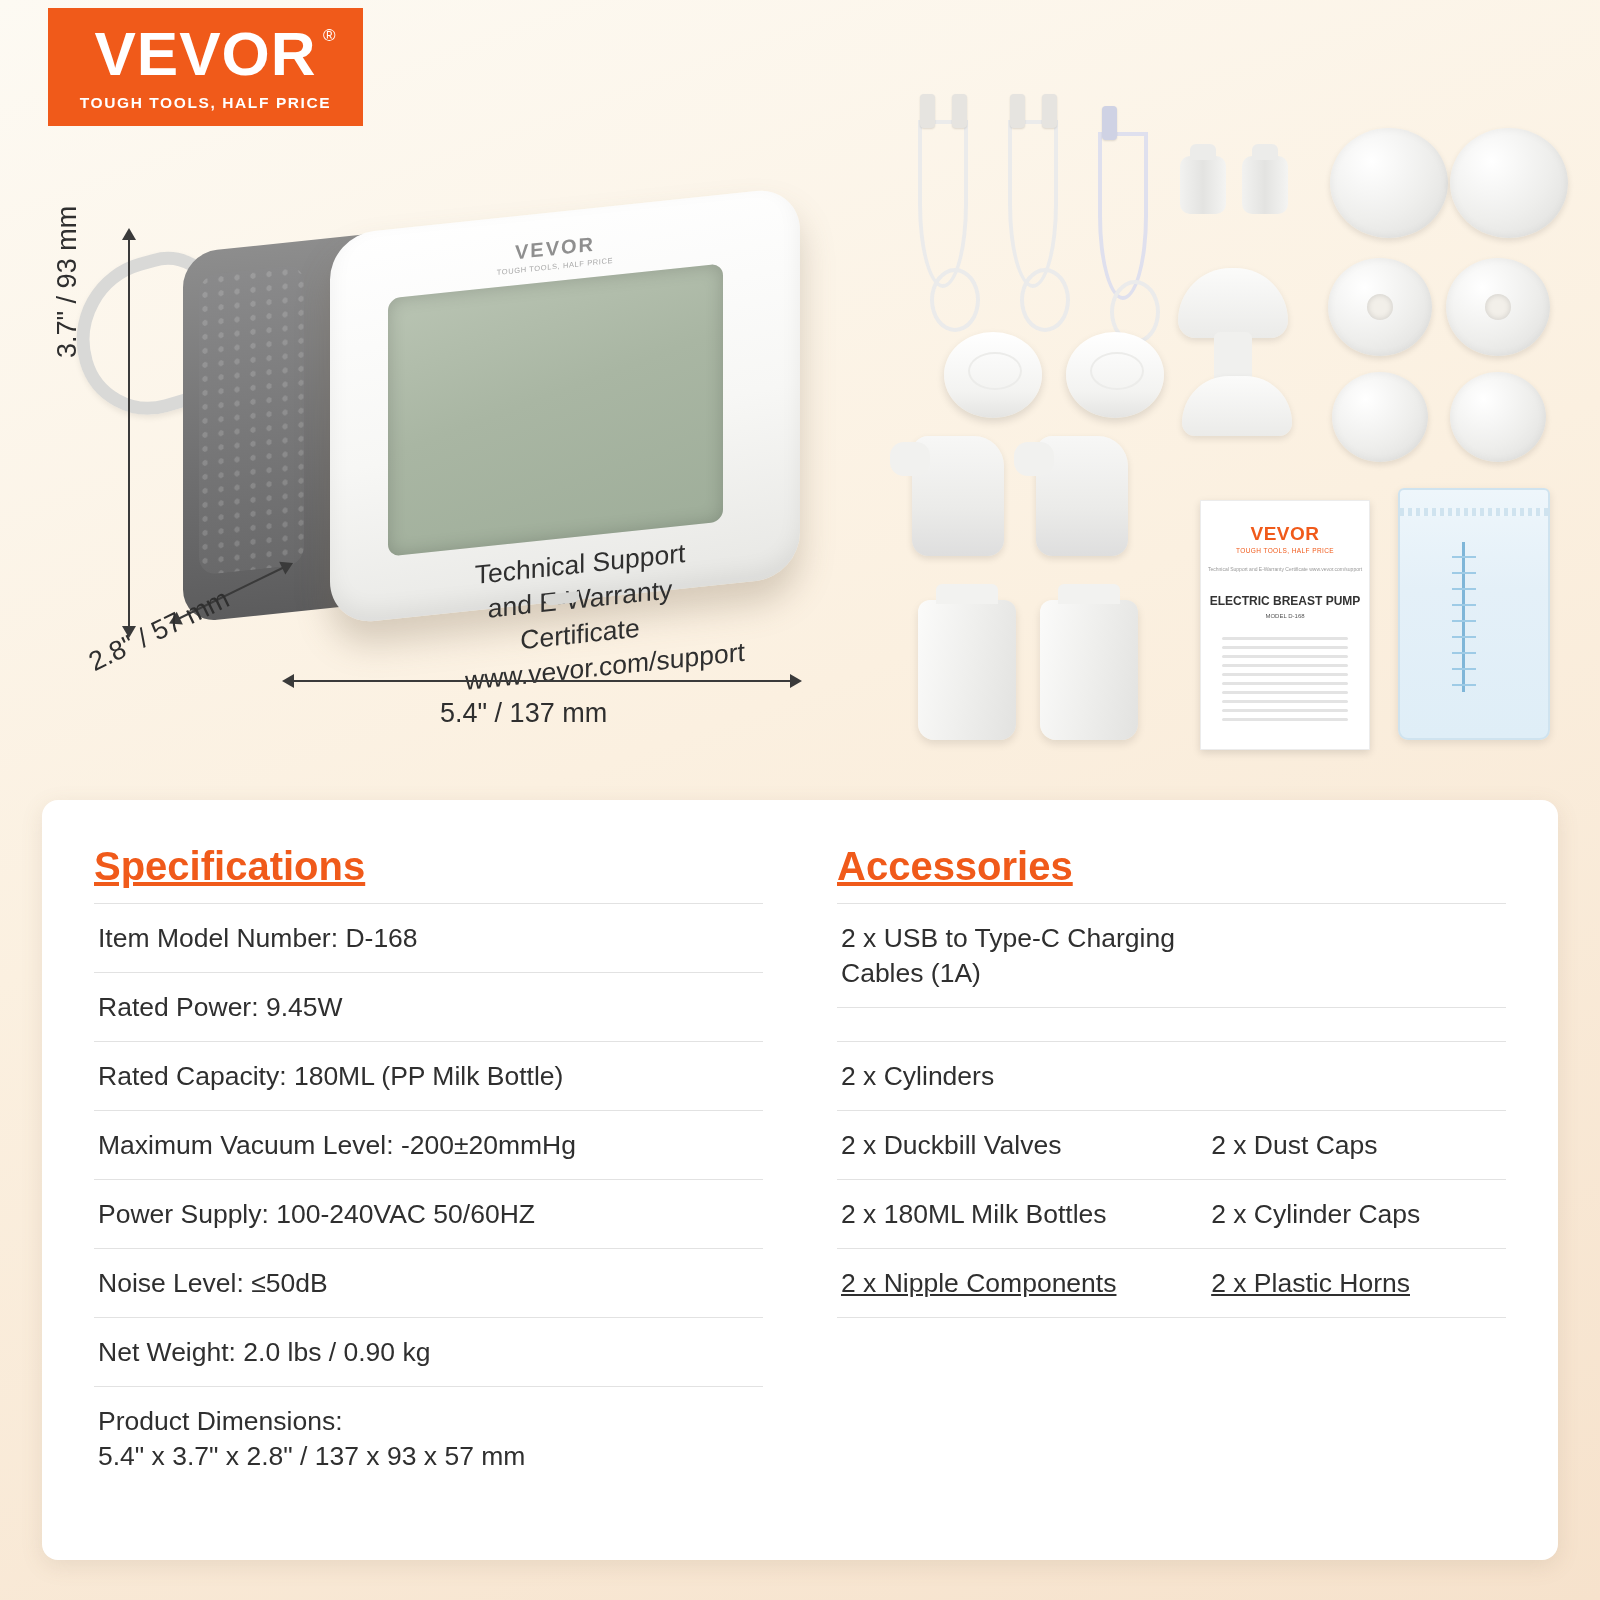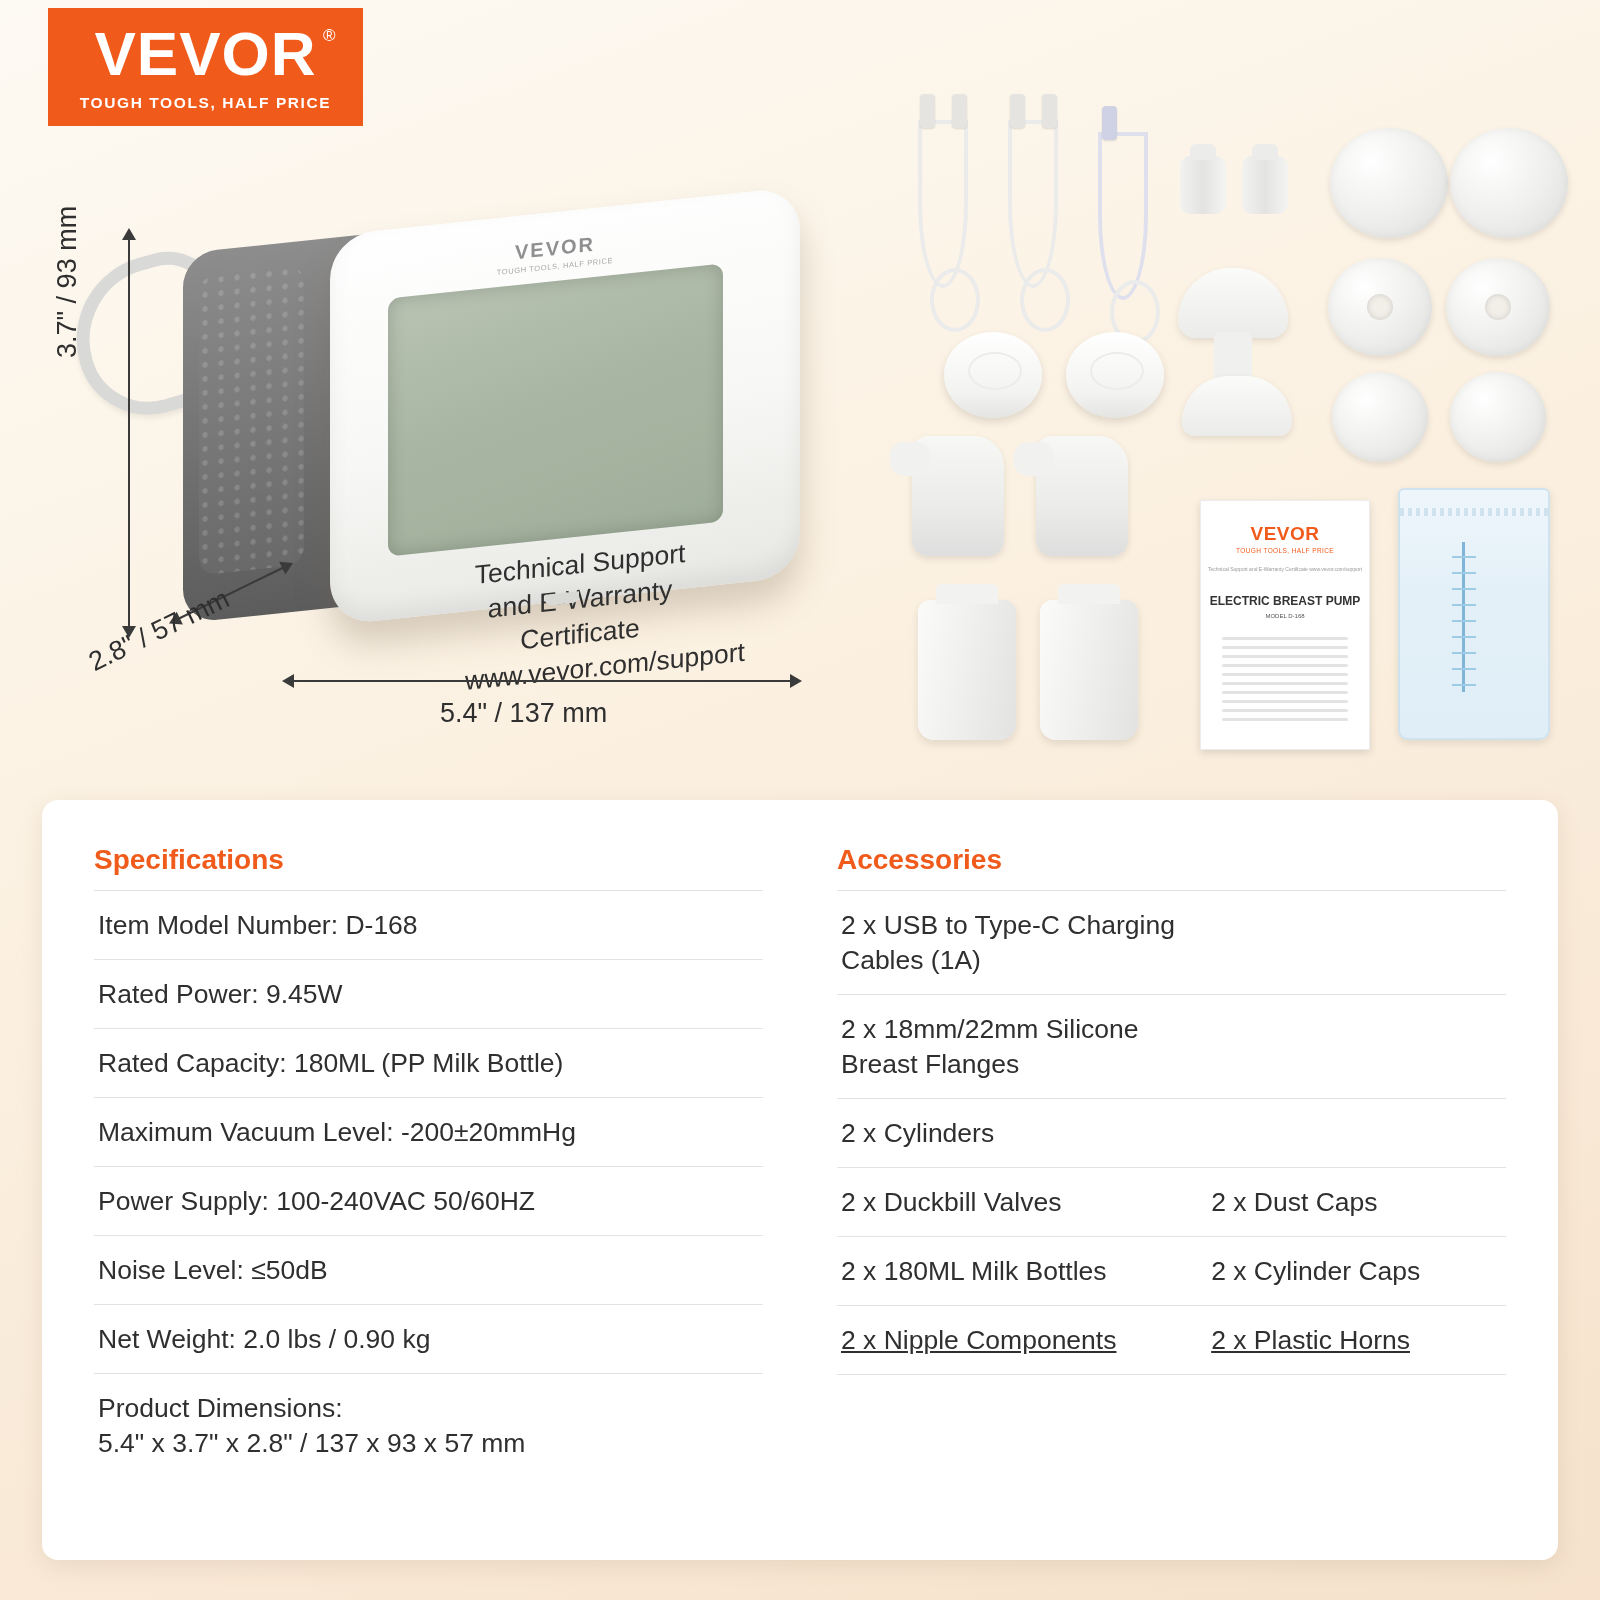--- a/index.html
+++ b/index.html
@@ -220,21 +220,21 @@
   .card {
     position:absolute; left:42px; top:800px; width:1516px; height:760px;
     background:#ffffff; border-radius:16px;
     box-shadow:0 6px 22px rgba(120,100,80,.13);
   }
   .cols { display:flex; padding:44px 52px 0 52px; }
   .col { flex:1; }
   .col.left { padding-right:40px; }
   .col.right { padding-left:34px; }
   .sect-title {
-    color:#f05a1a; font-size:28px; font-weight:bold; margin:0 0 14px 0;
+    color:#f05a1a; font-size:40px; font-weight:bold; margin:0 0 14px 0;text-decoration:underline;
   }
   .row {
     border-top:1.5px solid #e2e2e2; padding:17px 4px 16px 4px;
     font-size:26.5px; color:#2f2f2f; line-height:1.32;
   }
   .row.last { border-bottom:1.5px solid #e2e2e2;text-decoration:underline; }
   .row.two { display:flex; }
   .row.two span.a { flex:0 0 56%; }
   .row.two span.b { flex:1; }
   .row.multi { white-space:pre-line; }
@@ -353,21 +353,20 @@
 5.4" x 3.7" x 2.8" / 137 x 93 x 57 mm</div>
     </div>
 
     <div class="col right">
       <h2 class="sect-title">Accessories</h2>
       <div class="row two">
         <span class="a">2 x USB to Type-C Charging Cables (1A)</span>
         <span class="b"></span>
       </div>
       <div class="row two">
-        <span class="a">2 x 18mm/22mm Silicone Breast Flanges</span>
         <span class="b"></span>
       </div>
       <div class="row two">
         <span class="b">2 x Cylinders</span>
       </div>
       <div class="row two">
         <span class="a">2 x Duckbill Valves</span>
         <span class="b">2 x Dust Caps</span>
       </div>
       <div class="row two">

